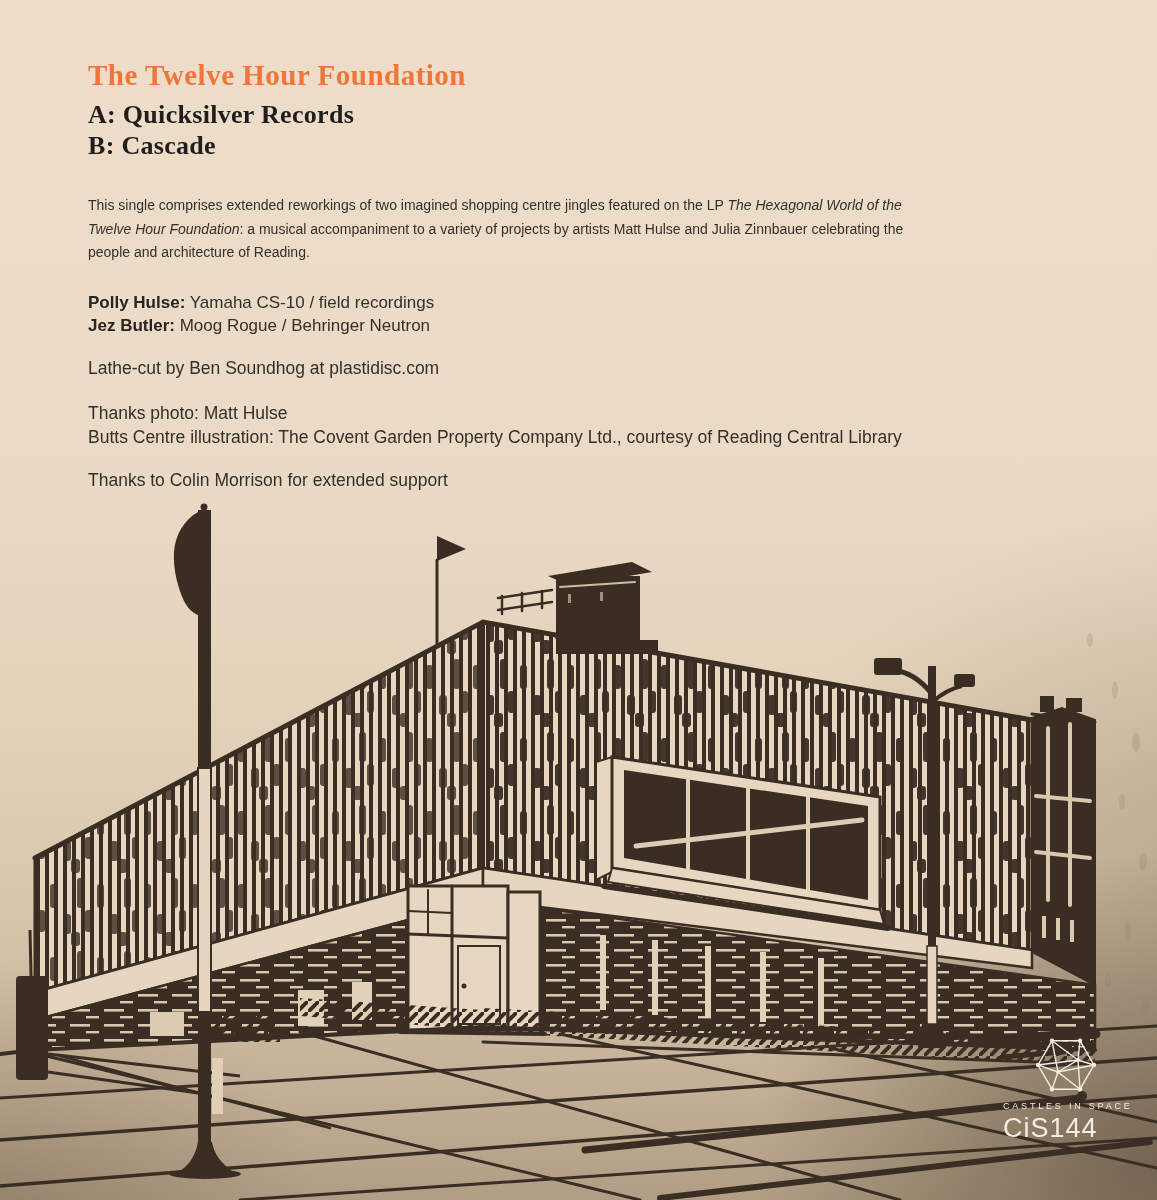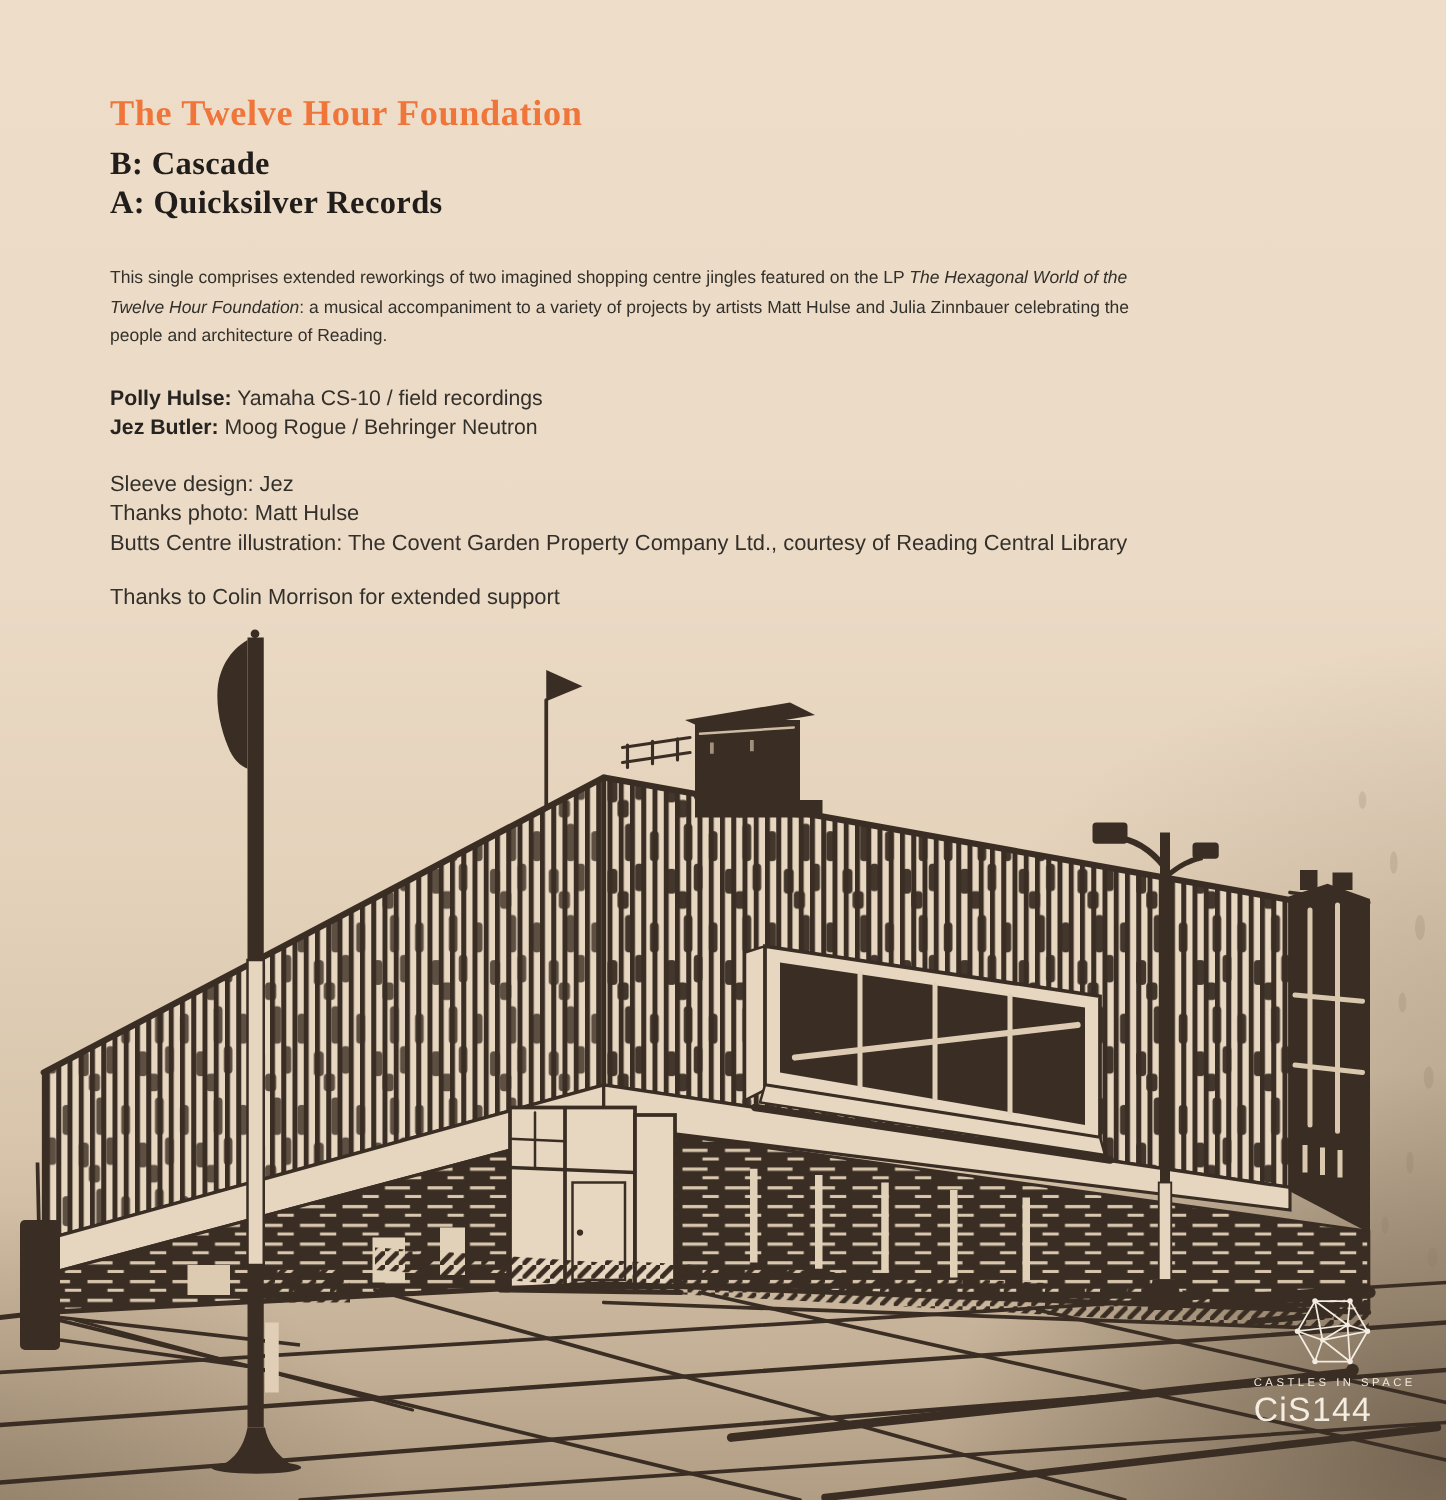--- a/index.html
+++ b/index.html
@@ -9,21 +9,21 @@
     overflow:hidden;
     background:
       radial-gradient(560px 430px at 100% 97%, rgba(70,57,42,.58), rgba(70,57,42,0) 72%),
       radial-gradient(500px 390px at -2% 103%, rgba(88,72,54,.34), rgba(88,72,54,0) 70%),
       radial-gradient(720px 520px at 108% 72%, rgba(104,86,64,.30), rgba(104,86,64,0) 70%),
       linear-gradient(180deg,#eedec9 0%,#ebdac5 38%,#e4d2bb 58%,#d8c5ac 76%,#c5b197 90%,#b19d84 100%);
     font-family:"Liberation Sans","DejaVu Sans",sans-serif;
   }
   .text-block{position:absolute;left:88px;top:58px;width:856px;}
   .artist-title{
-    margin:16px 0 7px 0;
+    margin:0 0 7px 0;
     font-family:"Liberation Serif","DejaVu Serif",serif;
     font-weight:bold;font-size:29px;line-height:34px;
     color:#f0753a;letter-spacing:.5px;
   }
   .side-line{
     font-family:"Liberation Serif","DejaVu Serif",serif;
     font-weight:bold;font-size:26px;line-height:31px;
     color:#201d1a;letter-spacing:.3px;
   }
   .desc{margin-top:33px;font-size:14px;line-height:23.5px;color:#33302b;}
@@ -212,33 +212,33 @@
       <rect x="198" y="768" width="13" height="244" fill="#e6d6bf" stroke="#3a2e24" stroke-width="2"></rect>
       <rect x="198" y="1012" width="13" height="130" fill="#3a2e24"></rect>
       <rect x="212" y="1058" width="11" height="56" fill="#e0cfb6"></rect>
       <path d="M198,1142 C195,1158 187,1167 178,1172 L233,1172 C221,1163 214,1154 212,1142 Z" fill="#3a2e24"></path>
       <ellipse cx="205" cy="1174" rx="36" ry="5" fill="#3a2e24"></ellipse>
     </g>
   </svg>
 
   <div class="text-block">
     <h1 class="artist-title">The Twelve Hour Foundation</h1>
+    <div class="side-line">A: Quicksilver Records</div>
     <div class="side-line">B: Cascade</div>
-    <div class="side-line">A: Quicksilver Records</div>
 
     <p class="desc"><span>This single comprises extended reworkings of two imagined shopping centre jingles featured on the LP </span><span class="it">The Hexagonal World of the Twelve Hour Foundation</span><span>: a musical accompaniment to a variety of projects by artists Matt Hulse and Julia Zinnbauer celebrating the people and architecture of Reading.</span></p>
 
     <div class="performers">
       <div><b>Polly Hulse:</b><span> Yamaha CS-10 / field recordings</span></div>
       <div><b>Jez Butler:</b><span> Moog Rogue / Behringer Neutron</span></div>
     </div>
 
+    <div class="lathe">Lathe-cut by Ben Soundhog at plastidisc.com</div>
 
     <div class="design">
-      <div>Sleeve design: Jez</div>
       <div>Thanks photo: Matt Hulse</div>
       <div>Butts Centre illustration: The Covent Garden Property Company Ltd., courtesy of Reading Central Library</div>
     </div>
 
     <div class="thanks">Thanks to Colin Morrison for extended support</div>
   </div>
 
   <div class="brand">
     <svg class="logo-icon" width="64" height="64" viewBox="0 0 64 64" aria-hidden="true">
       <g stroke="#f3ece0" stroke-width="1.4" fill="none">

